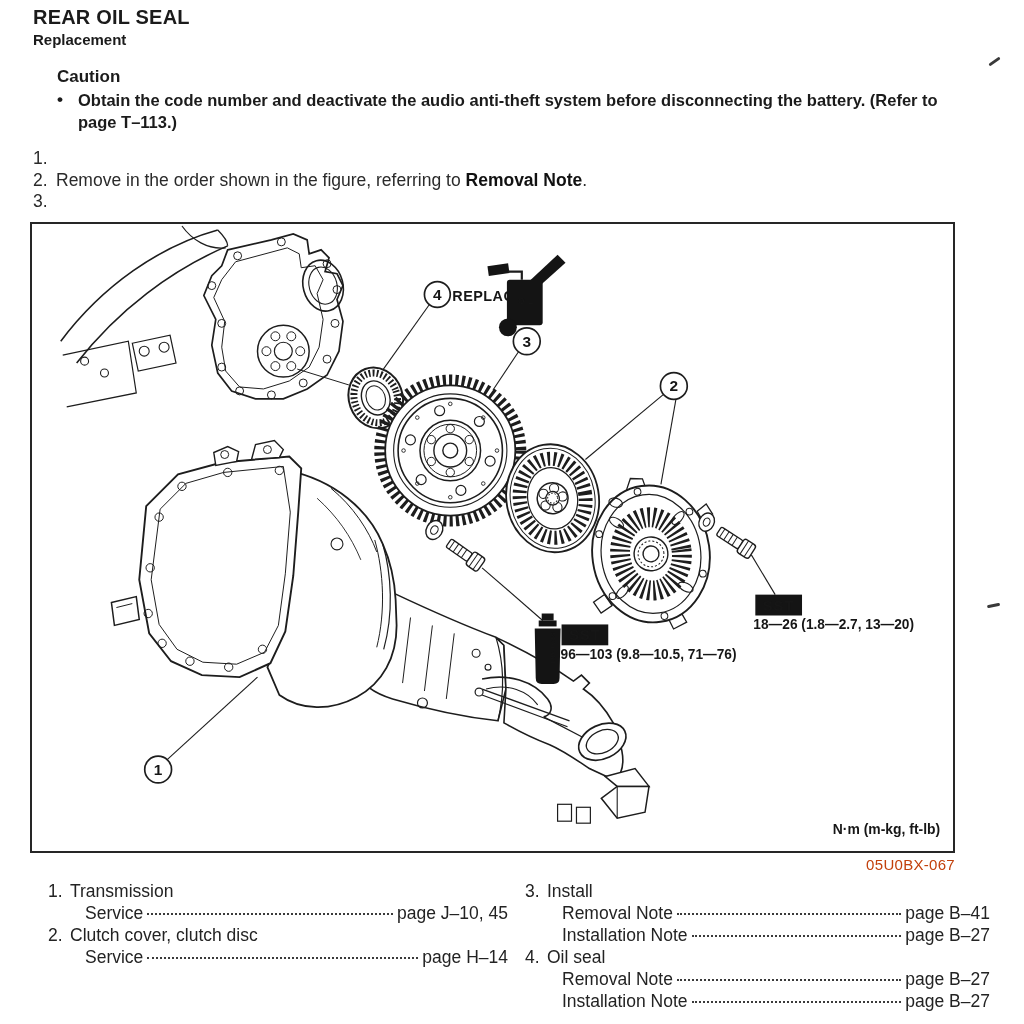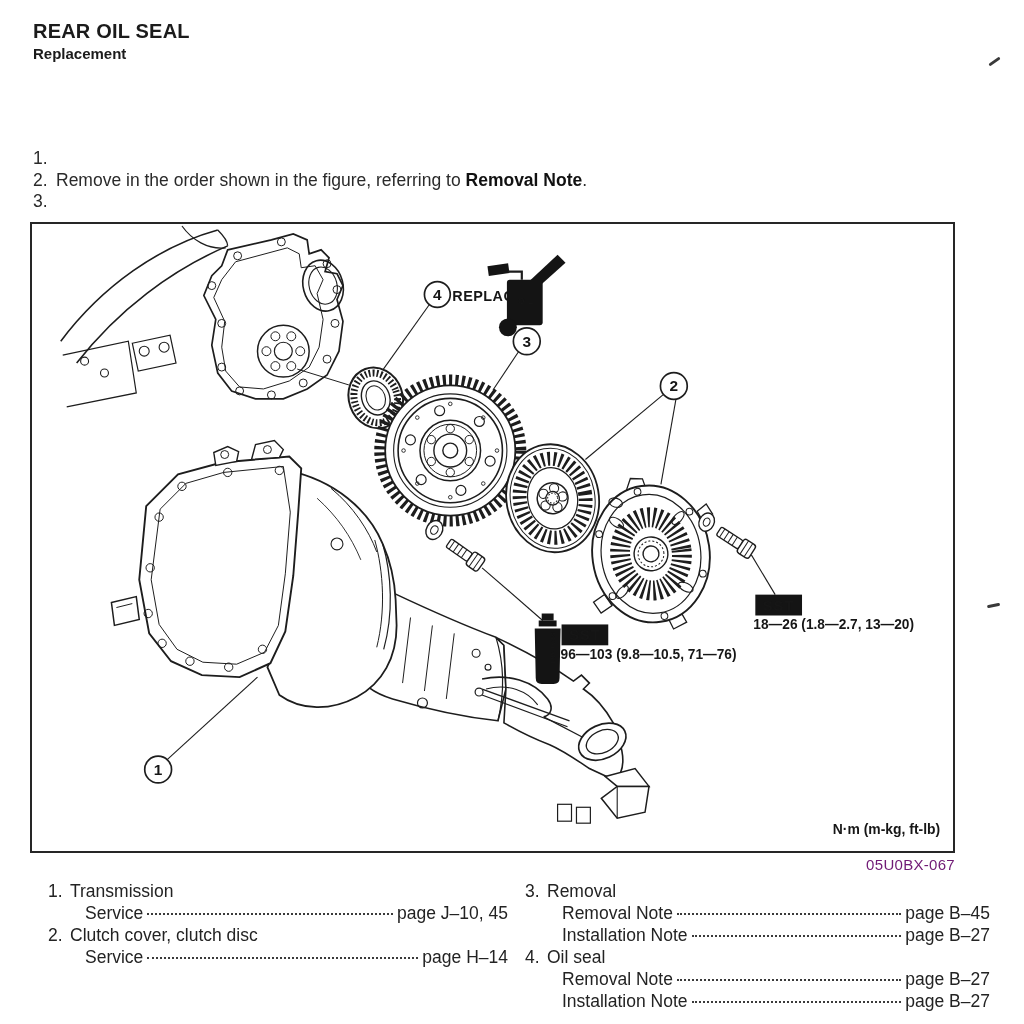--- a/index.html
+++ b/index.html
@@ -1,40 +1,40 @@
 <!DOCTYPE html>
 <html><head>
 <meta charset="utf-8">
 <style>
   html,body{margin:0;padding:0;background:#ffffff;}
   .page{position:relative;width:1024px;height:1024px;background:#fff;overflow:hidden;
         font-family:"Liberation Sans","DejaVu Sans",sans-serif;color:#1b1b1b;}
   
-  .doc-title{position:absolute;left:33px;top:6px;margin-top:14px;}
+  .doc-title{position:absolute;left:33px;top:6px;}
   .doc-title .t1{font-size:20px;font-weight:bold;line-height:23px;letter-spacing:.2px;}
   .doc-title .t2{font-size:15px;font-weight:bold;line-height:22px;}
   .caution{position:absolute;left:57px;top:66px;width:900px;}
   .caution .c-head{font-size:17px;font-weight:bold;line-height:22px;}
   .caution .c-row{display:flex;margin-top:1px;}
   .caution .c-bullet{width:21px;font-size:17px;font-weight:bold;line-height:22px;}
   .caution .c-text{width:872px;font-size:16.5px;font-weight:bold;line-height:22px;}
   .steps{position:absolute;left:33px;top:148px;width:940px;}
   .step{display:flex;font-size:17.5px;line-height:21.5px;color:#2a2a2a;}
   .step-num{width:23px;flex:none;}
   .step b{color:#111;}
   
   .figure-frame{position:absolute;left:30px;top:222px;width:925px;height:631px;
                 border:2px solid #262626;box-sizing:border-box;background:#fff;}
   .fig{display:block;}
   .fig text{font-family:"Liberation Sans","DejaVu Sans",sans-serif;fill:#161616;}
   .ln{fill:none;stroke:#1d1d1d;}
   .wh{fill:#ffffff;stroke:#1d1d1d;}
   .blk{fill:#141414;stroke:none;}
   .figure-code{position:absolute;left:755px;top:856px;width:200px;text-align:right;
-               font-size:15px;color:#701a75;letter-spacing:.3px;}
+               font-size:15px;color:#c2410c;letter-spacing:.3px;}
   
   .legend{position:absolute;left:48px;top:880px;width:942px;display:flex;}
   .leg-col{font-size:17.5px;line-height:22px;color:#232323;}
   .leg-col.left{width:460px;margin-right:17px;}
   .leg-col.right{width:465px;}
   .leg-main{display:flex;}
   .leg-num{width:22px;flex:none;}
   .leg-sub{display:flex;align-items:baseline;padding-left:37px;justify-content:space-between;}
   .leg-dots{flex:1;border-bottom:2.2px dotted #3a3a3a;margin:0 4px;position:relative;top:-4px;min-width:30px;}
   .leg-page{white-space:nowrap;}
@@ -46,20 +46,27 @@
 </head>
 <body>
 
 <div class="page">
 
   <div class="doc-title">
     <div class="t1">REAR OIL SEAL</div>
     <div class="t2">Replacement</div>
   </div>
 
+  <div class="caution">
+    <div class="c-head">Caution</div>
+    <div class="c-row">
+      <div class="c-bullet">•</div>
+      <div class="c-text">Obtain the code number and deactivate the audio anti-theft system before disconnecting the battery. (Refer to page T–113.)</div>
+    </div>
+  </div>
 
   <div class="steps">
     <div class="step">
       <span class="step-num">1.</span>
     </div>
     <div class="step">
       <span class="step-num">2.</span>
       <span class="step-text"><span>Remove in the order shown in the figure, referring to </span><b>Removal Note</b><span>.</span></span>
     </div>
     <div class="step">
@@ -346,26 +353,26 @@
       </div>
       <div class="leg-sub">
         <span>Service</span>
         <span class="leg-dots"></span>
         <span class="leg-page">page H–14</span>
       </div>
     </div>
     <div class="leg-col right">
       <div class="leg-main">
         <span class="leg-num">3.</span>
-        <span>Removal</span>
+        <span>Install</span>
       </div>
       <div class="leg-sub">
         <span>Removal Note</span>
         <span class="leg-dots"></span>
-        <span class="leg-page">page B–45</span>
+        <span class="leg-page">page B–41</span>
       </div>
       <div class="leg-sub">
         <span>Installation Note</span>
         <span class="leg-dots"></span>
         <span class="leg-page">page B–27</span>
       </div>
       <div class="leg-main">
         <span class="leg-num">4.</span>
         <span>Oil seal</span>
       </div>

